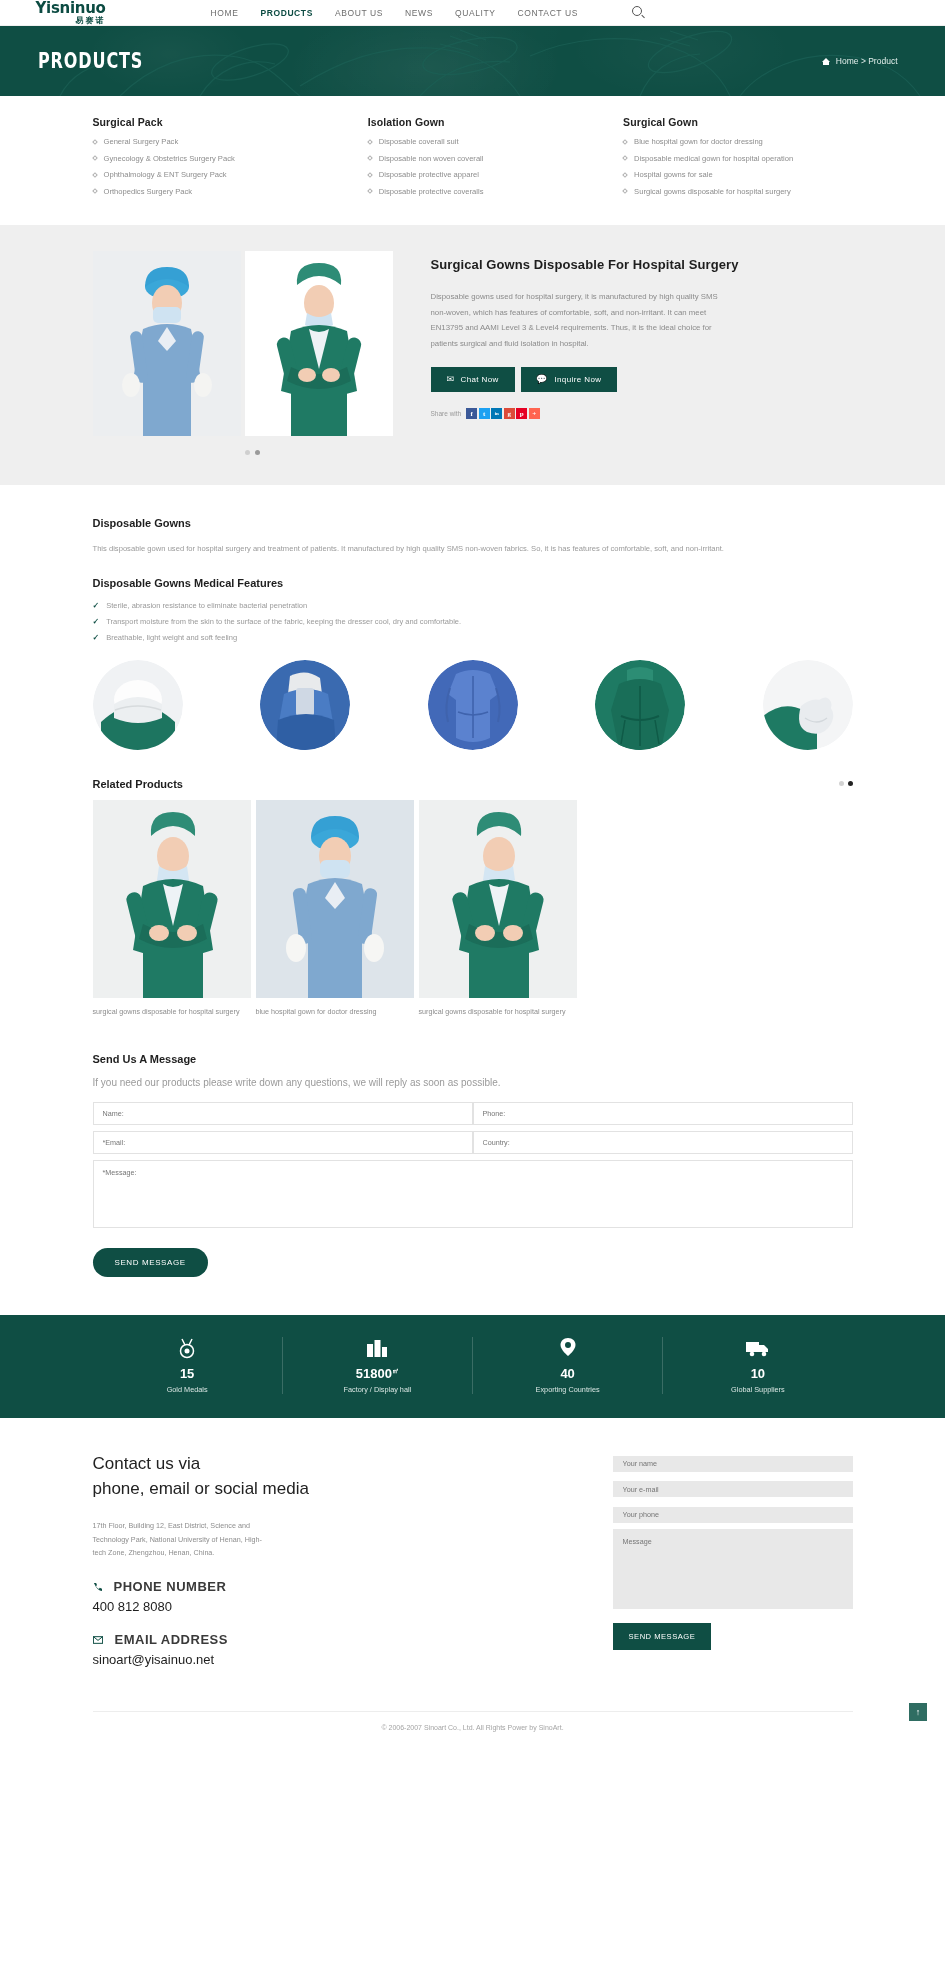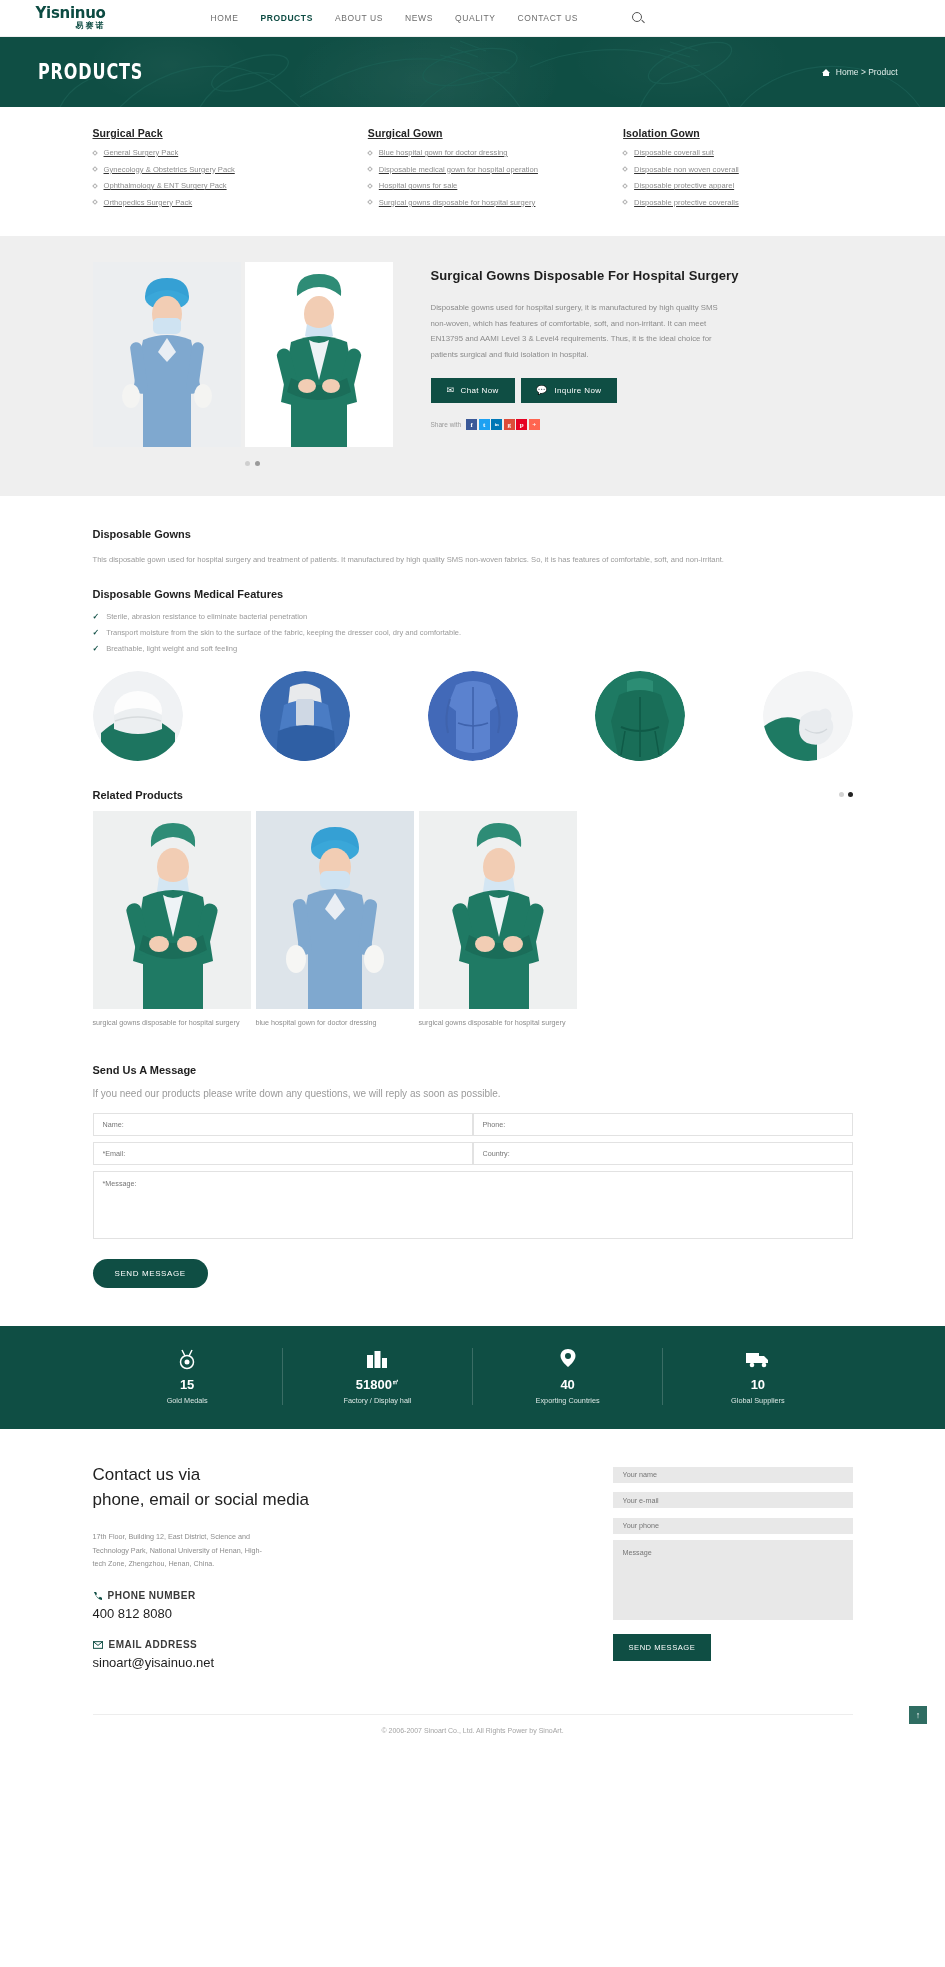--- a/index.html
+++ b/index.html
@@ -8,21 +8,21 @@
     font-family: "Liberation Sans", sans-serif;
     background: #ffffff;
     color: #333;
     -webkit-font-smoothing: antialiased;
   }
   .wrap { width: 945px; margin: 0 auto; }
   .container { width: 760px; margin: 0 auto; }
 
   
   .header {
-    height: 37px; background: #fff; display: flex; align-items: center;
+    height: 26px; background: #fff; display: flex; align-items: center;
     border-bottom: 1px solid #f0f0f0;
   }
   .header-inner { width: 890px; margin: 0 auto; display: flex; align-items: center; }
   .logo { margin-left: 8px; line-height: 1; }
   .logo-main {
     font-size: 15px; font-weight: bold; color: #0c4b42; letter-spacing: -0.3px;
     font-family: "DejaVu Sans", sans-serif;
   }
   .logo-sub {
     font-size: 8px; font-weight: bold; color: #0c4b42; letter-spacing: 2px;
@@ -77,21 +77,21 @@
     content: ""; position: absolute; left: 0; top: 1px;
     border-left: 4.5px solid transparent; border-right: 4.5px solid transparent;
     border-bottom: 4px solid #fff;
   }
   .home-icon:after {
     content: ""; position: absolute; left: 1.6px; top: 4.5px; width: 5.6px; height: 4px;
     background: #fff;
   }
 
   
-  .categories { background: #fff; padding: 20px 0 22px; text-decoration: underline; }
+  .categories { background: #fff; padding: 20px 0 22px; }
   .cat-grid { display: flex; }
   .cat-col { width: 33.33%; padding-right: 14px; }
   .cat-col:nth-child(2) { padding-left: 22px; }
   .cat-col:nth-child(3) { padding-left: 24px; }
   .cat-title {
     font-size: 10.5px; font-weight: bold; color: #222; margin-bottom: 9px;
     letter-spacing: 0.1px;
   }
   .cat-item {
     font-size: 7.6px; color: #8d8d8d; margin-bottom: 7.5px; display: flex;
@@ -205,22 +205,22 @@
   
   .footer { background: #fff; padding: 34px 0 0; }
   .footer-inner { width: 760px; margin: 0 auto; display: flex; justify-content: space-between; }
   .fleft { width: 330px; }
   .fhead {
     font-size: 17px; color: #222; line-height: 1.45; font-weight: normal; margin-bottom: 18px;
   }
   .faddr { font-size: 7.2px; color: #8d8d8d; line-height: 1.85; margin-bottom: 20px; max-width: 180px; }
   .fblock { margin-bottom: 18px; }
   .flabel {
-    font-size: 10px; color: #3a3a3a; letter-spacing: 0.5px; font-weight: bold;
-    display: flex; align-items: center; gap: 6px; margin-bottom: 5px;
+    font-size: 13px; color: #3a3a3a; letter-spacing: 0.5px; font-weight: bold;
+    display: flex; align-items: center; gap: 12px; margin-bottom: 5px;
   }
   .fvalue { font-size: 13px; color: #1e1e1e; }
   .fright { width: 240px; }
   .finput2 {
     width: 100%; height: 16px; background: #e8e8e8; border: none; font-size: 7.2px;
     color: #9a9a9a; padding: 0 10px; margin-bottom: 6px; outline: none;
     font-family: "Liberation Sans", sans-serif;
   }
   .ftext2 {
     width: 100%; height: 80px; background: #e8e8e8; border: none; font-size: 7.2px;
@@ -311,55 +311,55 @@
           <div class="cat-item">
               <span class="diamond"></span>
               <span>Ophthalmology &amp; ENT Surgery Pack</span>
             </div>
           <div class="cat-item">
               <span class="diamond"></span>
               <span>Orthopedics Surgery Pack</span>
             </div>
         </div>
         <div class="cat-col">
+          <div class="cat-title">Isolation Gown</div>
+          <div class="cat-item">
+              <span class="diamond"></span>
+              <span>Disposable coverall suit</span>
+            </div>
+          <div class="cat-item">
+              <span class="diamond"></span>
+              <span>Disposable non woven coverall</span>
+            </div>
+          <div class="cat-item">
+              <span class="diamond"></span>
+              <span>Disposable protective apparel</span>
+            </div>
+          <div class="cat-item">
+              <span class="diamond"></span>
+              <span>Disposable protective coveralls</span>
+            </div>
+        </div>
+        <div class="cat-col">
           <div class="cat-title">Surgical Gown</div>
           <div class="cat-item">
               <span class="diamond"></span>
               <span>Blue hospital gown for doctor dressing</span>
             </div>
           <div class="cat-item">
               <span class="diamond"></span>
               <span>Disposable medical gown for hospital operation</span>
             </div>
           <div class="cat-item">
               <span class="diamond"></span>
               <span>Hospital gowns for sale</span>
             </div>
           <div class="cat-item">
               <span class="diamond"></span>
               <span>Surgical gowns disposable for hospital surgery</span>
-            </div>
-        </div>
-        <div class="cat-col">
-          <div class="cat-title">Isolation Gown</div>
-          <div class="cat-item">
-              <span class="diamond"></span>
-              <span>Disposable coverall suit</span>
-            </div>
-          <div class="cat-item">
-              <span class="diamond"></span>
-              <span>Disposable non woven coverall</span>
-            </div>
-          <div class="cat-item">
-              <span class="diamond"></span>
-              <span>Disposable protective apparel</span>
-            </div>
-          <div class="cat-item">
-              <span class="diamond"></span>
-              <span>Disposable protective coveralls</span>
             </div>
         </div>
       </div>
     </div>
   </div>
 
   <div class="product-section">
     <div class="container">
       <div class="product-inner">
         <div class="gallery">

